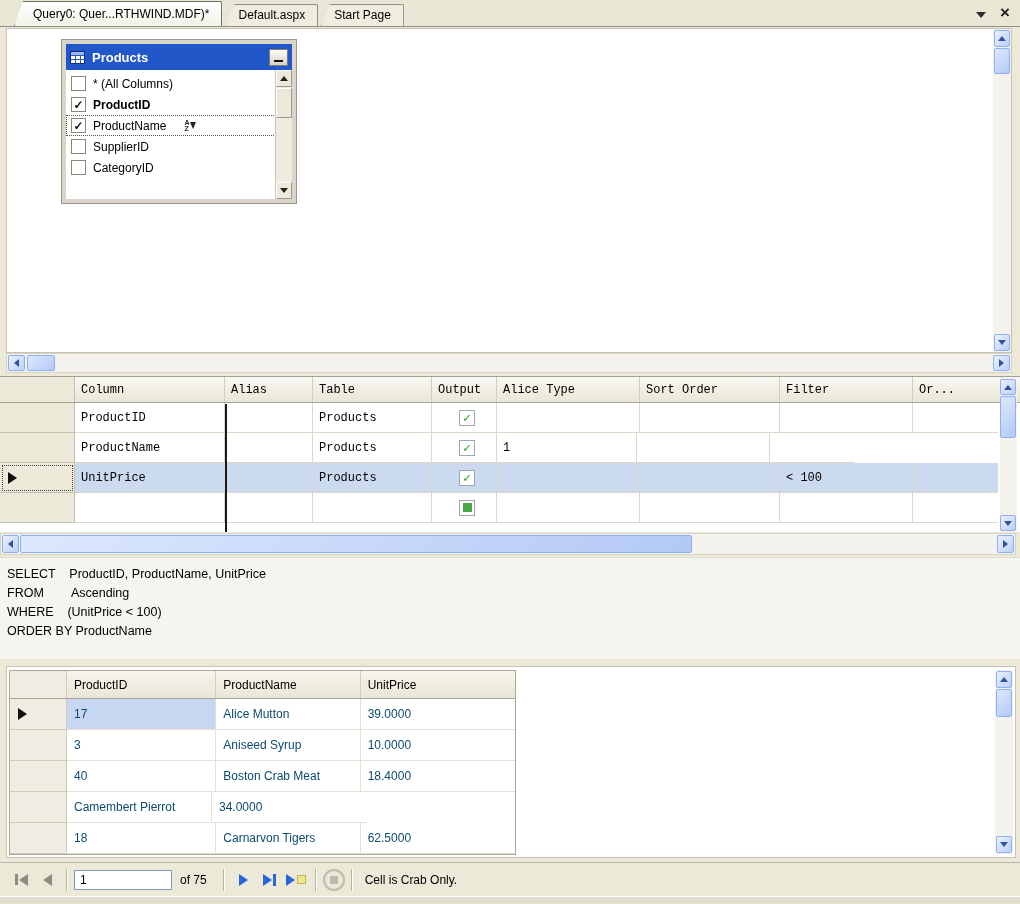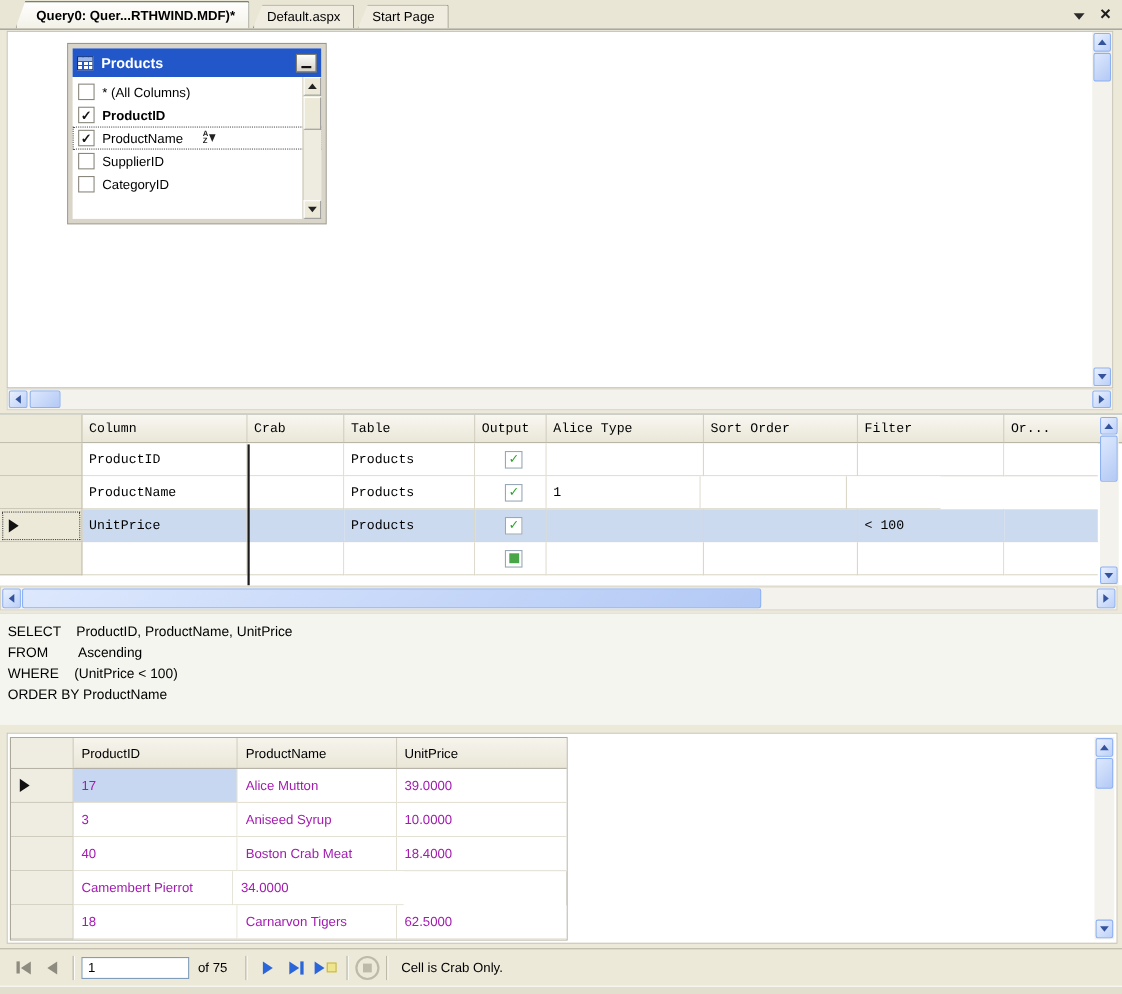--- a/index.html
+++ b/index.html
@@ -10,21 +10,21 @@
     background:#ece9d8; position:relative; overflow:hidden;
   }
   
   .tabbar { position:absolute; left:0; top:0; width:1020px; height:27px;
     background:#e9e6d6; display:flex; align-items:flex-end; padding-left:14px;
     border-bottom:1px solid #8a9089; }
   .tab { height:22px; padding:3px 12px 0; margin-right:3px; background:#f0ede0;
     border:1px solid #928f7f; border-bottom:none; border-radius:2px 2px 0 0;
     clip-path:polygon(9px 0,100% 0,100% 100%,0 100%); cursor:default; }
   .tab.active { height:25px; background:linear-gradient(#ffffff,#f3f1e7);
-    font-weight:bold; border-color:#6e7468; padding:5px 12px 0 18px; }
+    font-weight:normal; border-color:#6e7468; padding:5px 12px 0 18px; }
   .tab-controls { position:absolute; right:10px; top:6px; display:flex; gap:14px; align-items:center; }
   .dd-arrow { width:0; height:0; border-left:5px solid transparent; border-right:5px solid transparent;
     border-top:6px solid #2b2b2b; margin-top:4px; }
   .close-x { font-size:17px; font-weight:bold; line-height:14px; color:#1c1c1c; }
   
   .diagram-pane { position:absolute; left:6px; top:28px; width:1006px; height:325px;
     background:#ffffff; border:1px solid #c6c3b3; }
   
   .sb-btn { background:linear-gradient(135deg,#eaf1fe,#bcd0f8); border:1px solid #8cb0f4;
     border-radius:2px; display:flex; align-items:center; justify-content:center; }
@@ -104,21 +104,21 @@
   .sql-pane { position:absolute; left:0; top:557px; width:1020px; height:102px; background:#f5f5f0;
     border-top:1px solid #e0ddd0; padding:7px 0 0 7px; }
   .sql-line { white-space:pre; font-size:12.5px; line-height:19px; color:#000; }
   
   .results-pane { position:absolute; left:6px; top:666px; width:1010px; height:192px; background:#fff; border:1px solid #c6c3b3; }
   .rg { position:absolute; left:2px; top:3px; width:507px; border:1px solid #aca899; }
   .rg-header { display:flex; height:28px; background:linear-gradient(#f6f4ec,#eae7d8); border-bottom:1px solid #a8a496; }
   .rg-header .hcell { border-right:1px solid #d2cfc0; display:flex; align-items:center; padding-left:7px; }
   .rg-row { display:flex; height:31px; }
   .rg-row .cell { border-right:1px solid #e4e1d4; border-bottom:1px solid #e4e1d4; background:#fff;
-    display:flex; align-items:center; padding-left:7px; color:#a21caf; }
+    display:flex; align-items:center; padding-left:7px; color:#0c4a6e; }
   .rg-rowhdr { width:57px; flex:none; background:#efede1; border-right:1px solid #cfccbd; border-bottom:1px solid #cfccbd;
     display:flex; align-items:center; }
   .rg-row .cell.cur { background:#c7d6f1; }
   .rg-vscroll { position:absolute; right:2px; top:3px; width:18px; height:184px; background:#f3f2ec; }
   .rg-vscroll .up { position:absolute; top:1px; left:1px; width:16px; height:17px; }
   .rg-vscroll .dn { position:absolute; bottom:1px; left:1px; width:16px; height:17px; }
   .rg-vscroll .th { left:1px; top:19px; width:16px; height:28px; }
   
   .navbar { position:absolute; left:0; top:862px; width:1020px; height:34px; background:#ece9d8;
     border-top:1px solid #b8b5a5; display:flex; align-items:center; padding-left:8px; }
@@ -218,21 +218,21 @@
   <span class="sb-thumb th"></span>
   <span class="sb-btn rt">
       <i class="tri-rt"></i>
     </span>
 </div>
 
 <div class="criteria-pane">
   <div class="cg-header">
     <div class="rowhdr" style="border-bottom:none;"></div>
     <div class="hcell" style="width:150px">Column</div>
-    <div class="hcell" style="width:88px">Crab</div>
+    <div class="hcell" style="width:88px">Alias</div>
     <div class="hcell" style="width:119px">Table</div>
     <div class="hcell" style="width:65px">Output</div>
     <div class="hcell" style="width:143px">Alice Type</div>
     <div class="hcell" style="width:140px">Sort Order</div>
     <div class="hcell" style="width:133px">Filter</div>
     <div class="hcell" style="width:85px;border-right:none">Or...</div>
   </div>
 
   <div class="cg-row">
     <div class="rowhdr"></div>

